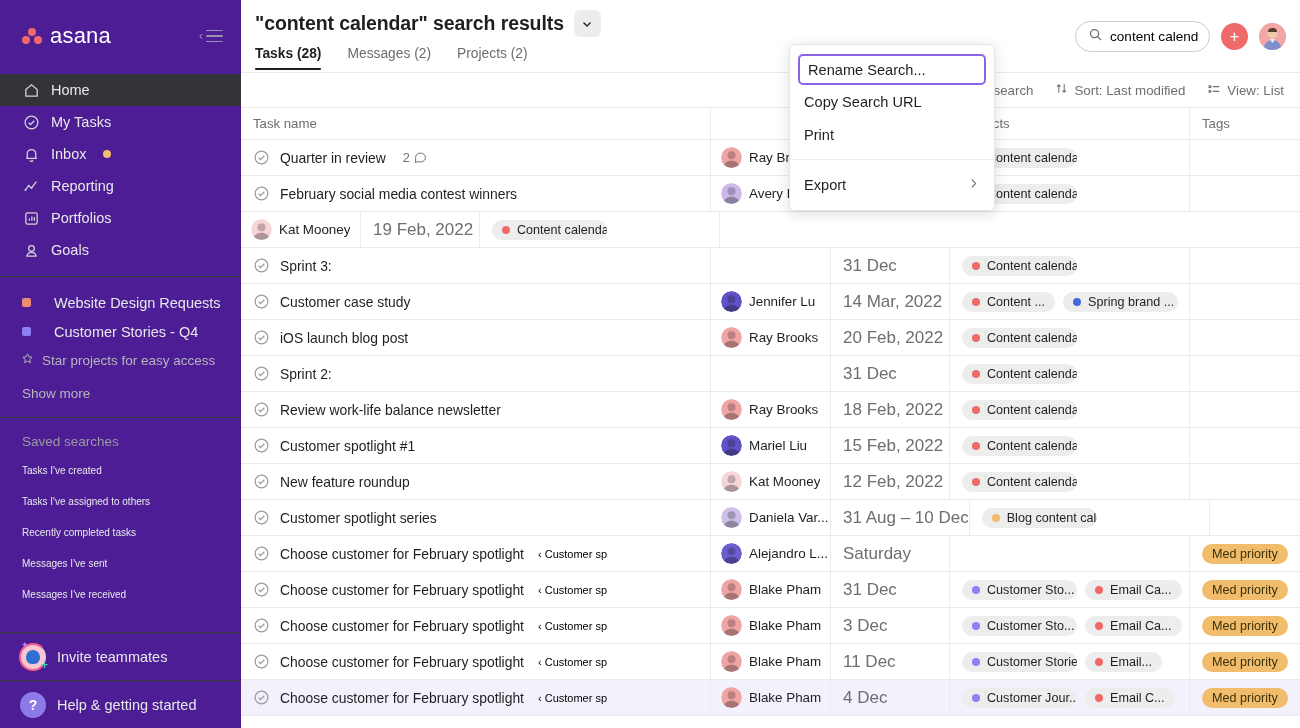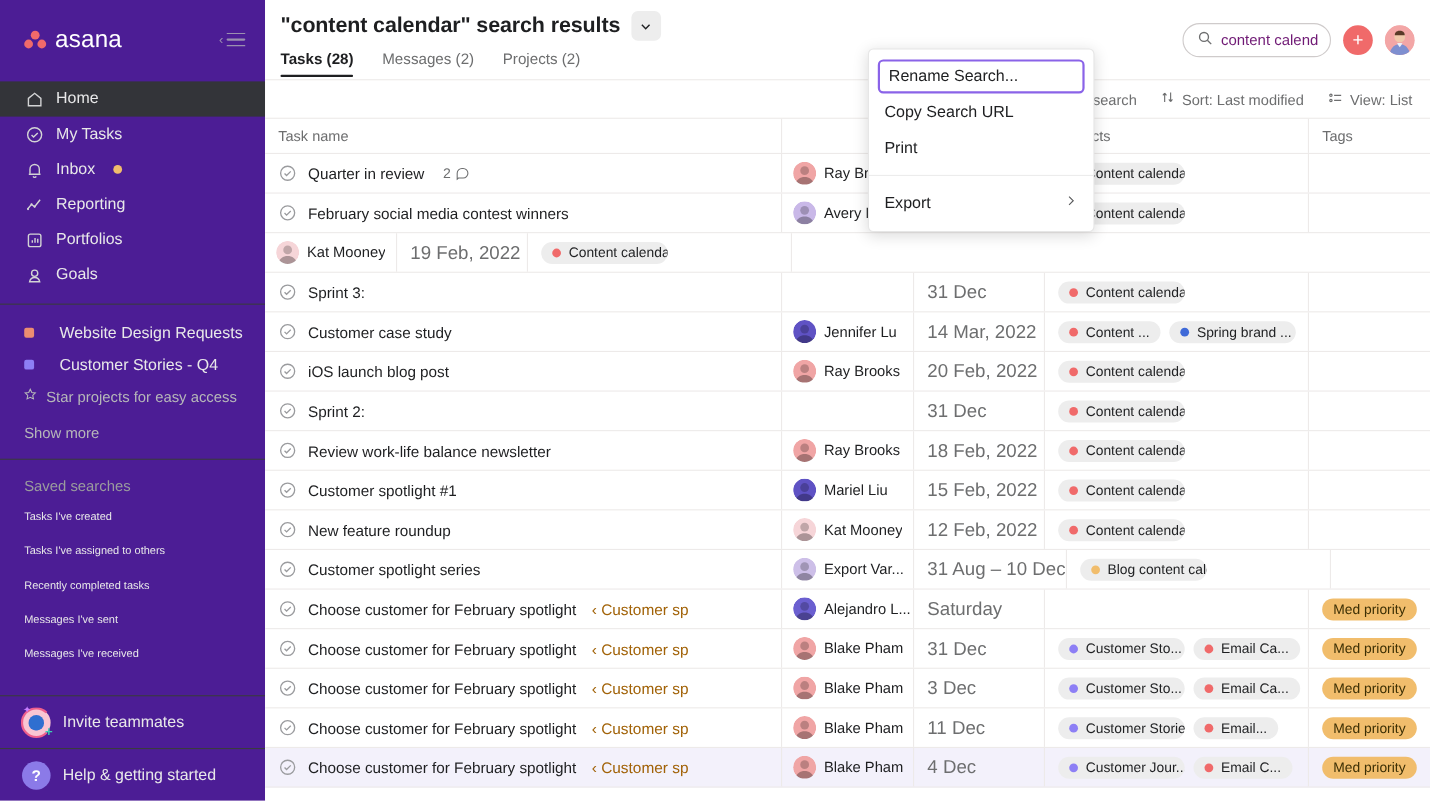--- a/index.html
+++ b/index.html
@@ -105,21 +105,21 @@
   .tab.active { color:#1e1f21; font-weight:700; }
   .tab.active::after {
     content:''; position:absolute; left:0; right:0; bottom:0; height:2.5px; background:#1e1f21; border-radius:2px;
   }
 
   .top-right { margin-left:auto; display:flex; align-items:center; gap:11px; padding-top: 21px; }
   .search-box {
     width: 135px; height: 31px; border:1px solid #cfcbcb; border-radius: 16px;
     display:flex; align-items:center; gap:7px; padding: 0 12px; cursor:text; overflow:hidden;
   }
-  .search-val { font-size: 13.6px; color:#701a75; white-space:nowrap; }
+  .search-val { font-size: 13.6px; color:#000000; white-space:nowrap; }
   .plus-btn {
     width:27px;height:27px;border-radius:50%;background:#f06a6a;color:#fff;
     display:flex;align-items:center;justify-content:center;font-size:17px;cursor:pointer; line-height:1;
   }
   .avatar-top {
     width:27px;height:27px;border-radius:50%;cursor:pointer; overflow:hidden;
     background:#f3a6a6; position:relative;
   }
 
   
@@ -136,21 +136,21 @@
   .trow.header { height:32px; border-bottom:1px solid #edeae9; }
   .trow.hl { background:#f3f1fb; }
   .c-task { flex: 0 0 470px; display:flex; align-items:center; gap:10px; padding-left:12px; min-width:0; border-right:1px solid #edeae9; height:100%;}
   .c-assignee { flex: 0 0 120px; display:flex; align-items:center; gap:7px; padding-left:10px; border-right:1px solid #edeae9; height:100%; min-width:0;}
   .c-due { flex: 0 0 119px; display:flex; align-items:center; padding-left:12px; border-right:1px solid #edeae9; height:100%;}
   .c-proj { flex: 0 0 240px; display:flex; align-items:center; gap:8px; padding-left:12px; border-right:1px solid #edeae9; height:100%; min-width:0;}
   .c-tags { flex: 1 1 auto; display:flex; align-items:center; padding-left:12px; height:100%; }
   .th { font-size:13.2px; color:#6d6e6f; }
   .check-ico { width:17px;height:17px;flex:0 0 17px; cursor:pointer; }
   .task-name { font-size:13.9px; color:#1e1f21; white-space:nowrap; }
-  .sub-bc { font-size:14px; color:#a16207; white-space:nowrap; overflow:hidden; max-width:100px; margin-left:4px; }
+  .sub-bc { font-size:11px; color:#000000; white-space:nowrap; overflow:hidden; max-width:100px; margin-left:4px; }
   .cmt { display:flex; align-items:center; gap:4px; font-size:12.8px; color:#6d6e6f; margin-left:7px;}
   .av { width:21px;height:21px;border-radius:50%;flex:0 0 21px; overflow:hidden; position:relative; }
   .aname { font-size:13.4px;color:#1e1f21; white-space:nowrap; overflow:hidden; text-overflow:ellipsis; }
   .due { font-size:17px; color:#6d6e6f; white-space:nowrap; }
   .pill {
     display:inline-flex; align-items:center; gap:7px; background:#ededed;
     border-radius:12px; padding: 3px 10px; font-size:12.6px; color:#1e1f21; white-space:nowrap;
     max-width:115px; overflow:hidden;
   }
   .pdot { width:8px;height:8px;border-radius:50%;flex:0 0 8px; }
@@ -664,21 +664,21 @@
                   <path d="M8 12.3l2.6 2.6L16 9.6"></path>
                 </svg></span>
               <span class="task-name">Customer spotlight series</span>
             </div>
             <div class="c-assignee">
               <span class="av"><svg width="21" height="21" viewBox="0 0 21 21">
                   <circle cx="10.5" cy="10.5" r="10.5" fill="#cdbfe8"></circle>
                   <circle cx="10.5" cy="8.2" r="4" fill="rgba(0,0,0,.22)"></circle>
                   <path d="M2 21c.8-5 4.4-7.2 8.5-7.2S18.2 16 19 21Z" fill="rgba(0,0,0,.3)"></path>
                 </svg></span>
-              <span class="aname">Export Var...</span>
+              <span class="aname">Daniela Var...</span>
             </div>
             <div class="c-due">
               <span class="due">31 Aug – 10 Dec</span>
             </div>
             <div class="c-proj">
               <span class="pill">
                 <span class="pdot" style="background:#f1bd6c"></span>
                 <span>Blog content calendar</span>
               </span>
             </div>

